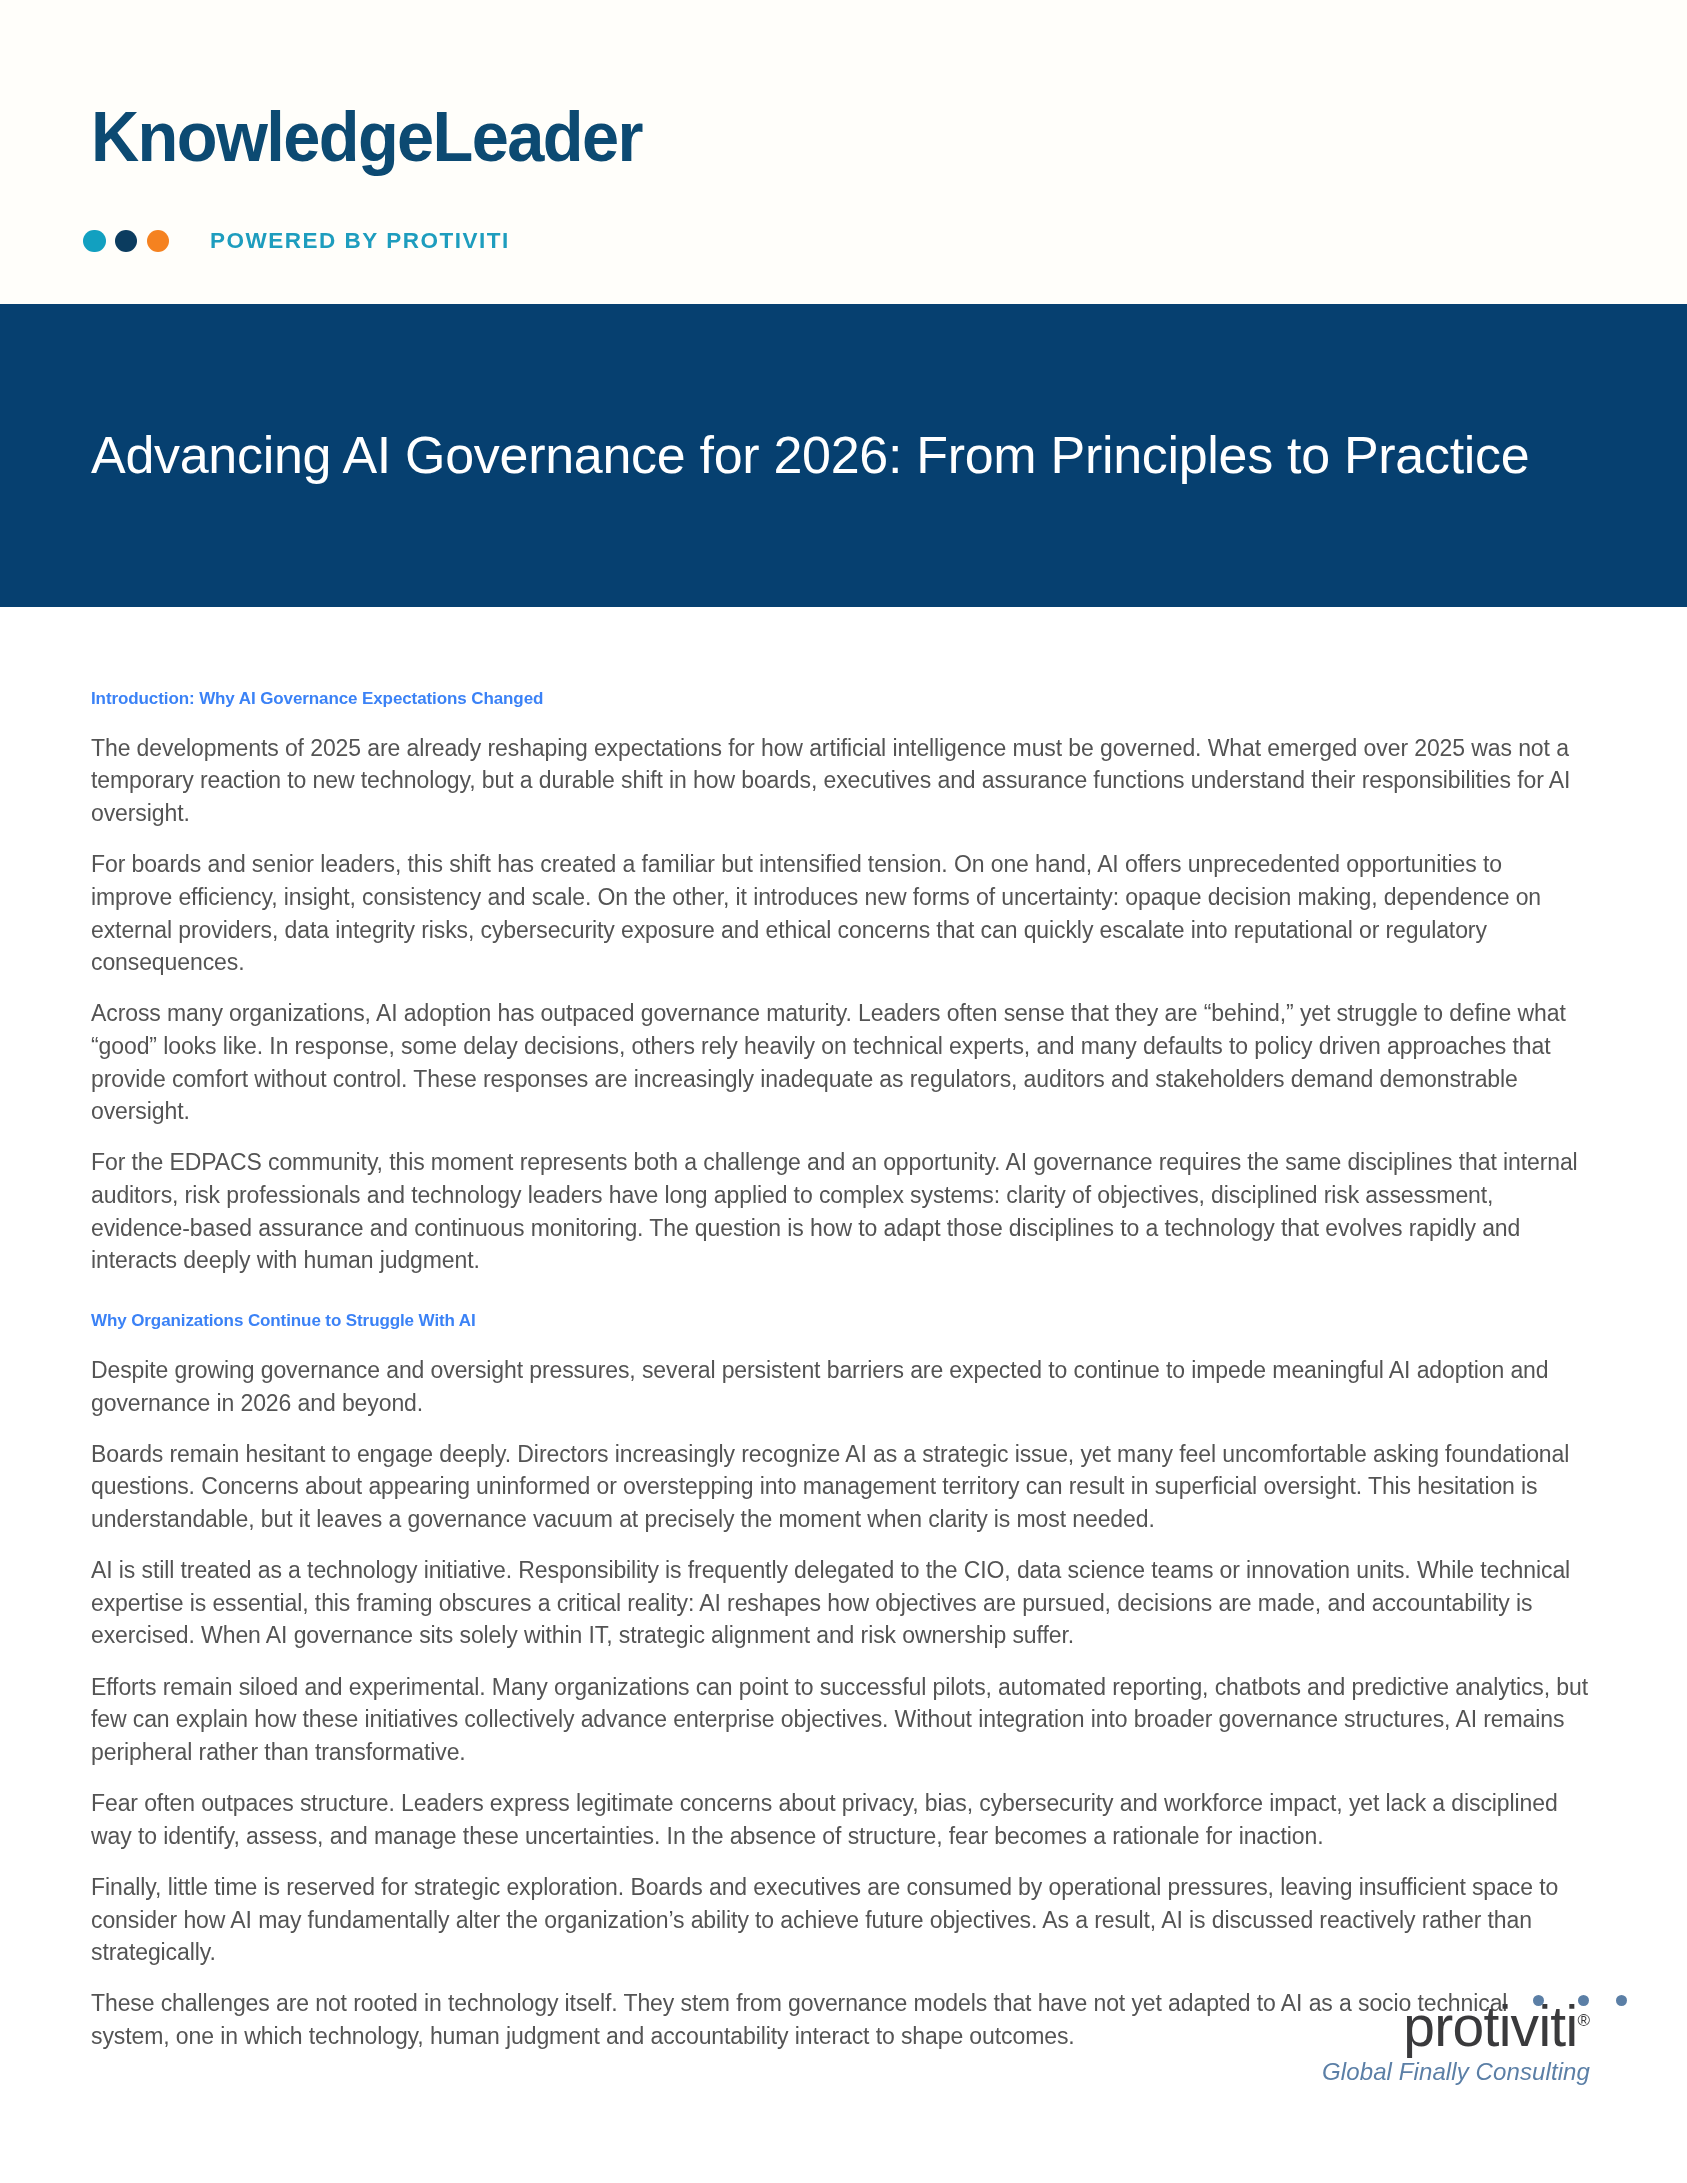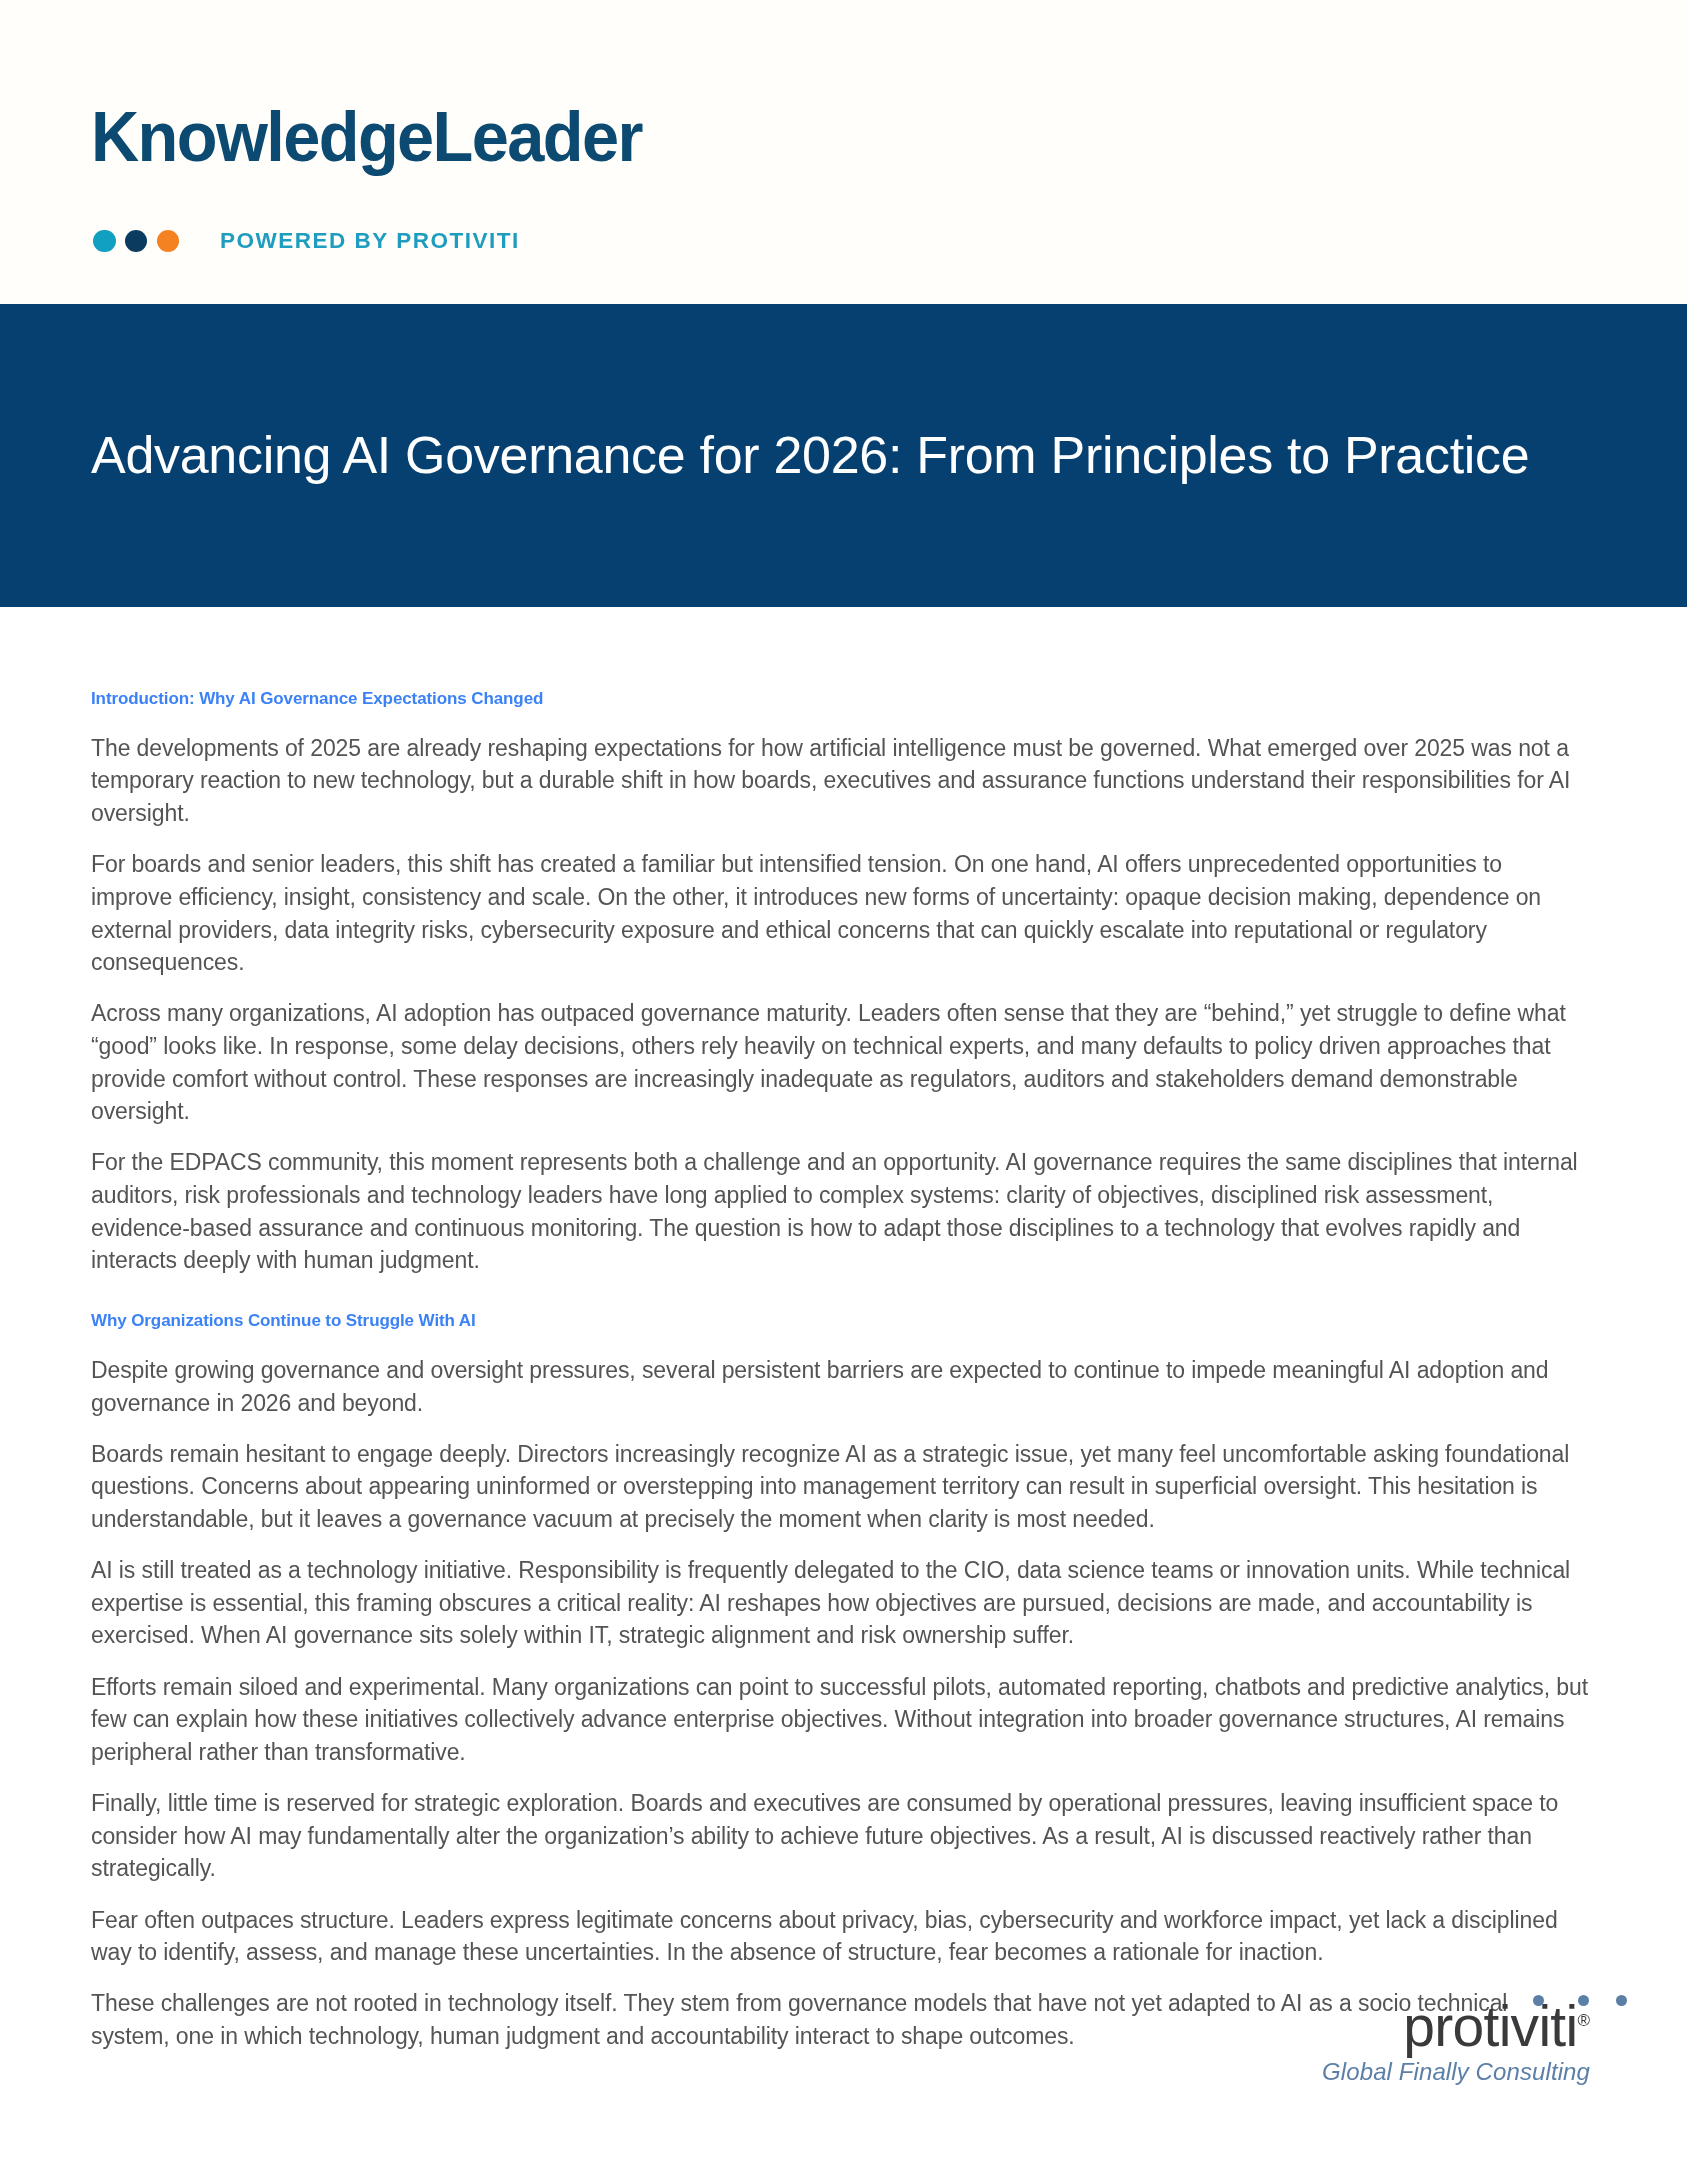--- a/index.html
+++ b/index.html
@@ -46,21 +46,21 @@
     letter-spacing: -1.7px;
     color: #0c4a72;
     white-space: nowrap;
     font-family: "Liberation Sans Narrow", "Liberation Sans", sans-serif;
     transform: scaleX(0.94);
     transform-origin: left top;
   }
 
   .brand-sub-row {
     position: absolute;
-    left: 93px;
+    left: 83px;
     top: 225px;
     display: flex;
     align-items: center;
     height: 32px;
   }
 
   .dots {
     display: flex;
     align-items: center;
     gap: 9.3px;
@@ -235,22 +235,22 @@
       <p class="para">Across many organizations, AI adoption has outpaced governance maturity. Leaders often sense that they are “behind,” yet struggle to define what “good” looks like. In response, some delay decisions, others rely heavily on technical experts, and many defaults to policy driven approaches that provide comfort without control. These responses are increasingly inadequate as regulators, auditors and stakeholders demand demonstrable oversight.</p>
       <p class="para">For the EDPACS community, this moment represents both a challenge and an opportunity. AI governance requires the same disciplines that internal auditors, risk professionals and technology leaders have long applied to complex systems: clarity of objectives, disciplined risk assessment, evidence-based assurance and continuous monitoring. The question is how to adapt those disciplines to a technology that evolves rapidly and interacts deeply with human judgment.</p>
     </section>
 
     <section class="section">
       <h2 class="section-heading">Why Organizations Continue to Struggle With AI</h2>
       <p class="para">Despite growing governance and oversight pressures, several persistent barriers are expected to continue to impede meaningful AI adoption and governance in 2026 and beyond.</p>
       <p class="para">Boards remain hesitant to engage deeply. Directors increasingly recognize AI as a strategic issue, yet many feel uncomfortable asking foundational questions. Concerns about appearing uninformed or overstepping into management territory can result in superficial oversight. This hesitation is understandable, but it leaves a governance vacuum at precisely the moment when clarity is most needed.</p>
       <p class="para">AI is still treated as a technology initiative. Responsibility is frequently delegated to the CIO, data science teams or innovation units. While technical expertise is essential, this framing obscures a critical reality: AI reshapes how objectives are pursued, decisions are made, and accountability is exercised. When AI governance sits solely within IT, strategic alignment and risk ownership suffer.</p>
       <p class="para">Efforts remain siloed and experimental. Many organizations can point to successful pilots, automated reporting, chatbots and predictive analytics, but few can explain how these initiatives collectively advance enterprise objectives. Without integration into broader governance structures, AI remains peripheral rather than transformative.</p>
+      <p class="para">Fear often outpaces structure. Leaders express legitimate concerns about privacy, bias, cybersecurity and workforce impact, yet lack a disciplined way to identify, assess, and manage these uncertainties. In the absence of structure, fear becomes a rationale for inaction.</p>
       <p class="para">Finally, little time is reserved for strategic exploration. Boards and executives are consumed by operational pressures, leaving insufficient space to consider how AI may fundamentally alter the organization’s ability to achieve future objectives. As a result, AI is discussed reactively rather than strategically.</p>
-      <p class="para">Fear often outpaces structure. Leaders express legitimate concerns about privacy, bias, cybersecurity and workforce impact, yet lack a disciplined way to identify, assess, and manage these uncertainties. In the absence of structure, fear becomes a rationale for inaction.</p>
       <p class="para">These challenges are not rooted in technology itself. They stem from governance models that have not yet adapted to AI as a socio technical system, one in which technology, human judgment and accountability interact to shape outcomes.</p>
     </section>
 
   </main>
 
   <footer class="footer-logo">
     <div class="protiviti-wordmark">
       <span>protiviti</span><span class="reg">®</span>
       <span class="proti-dots">
         <i class="d1"></i>

